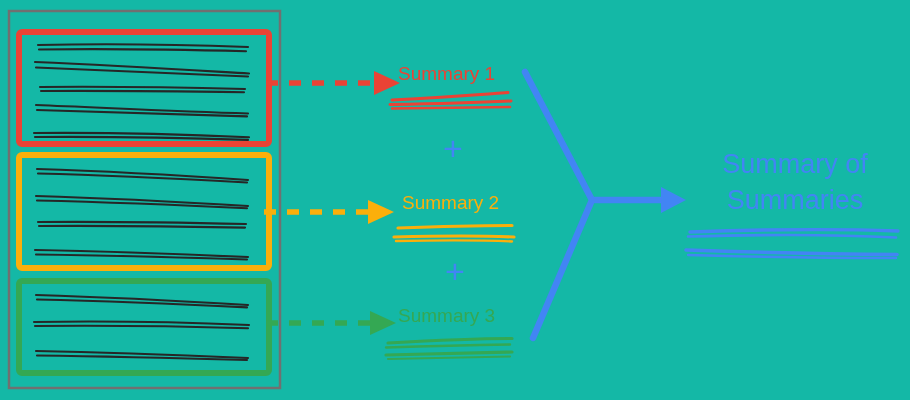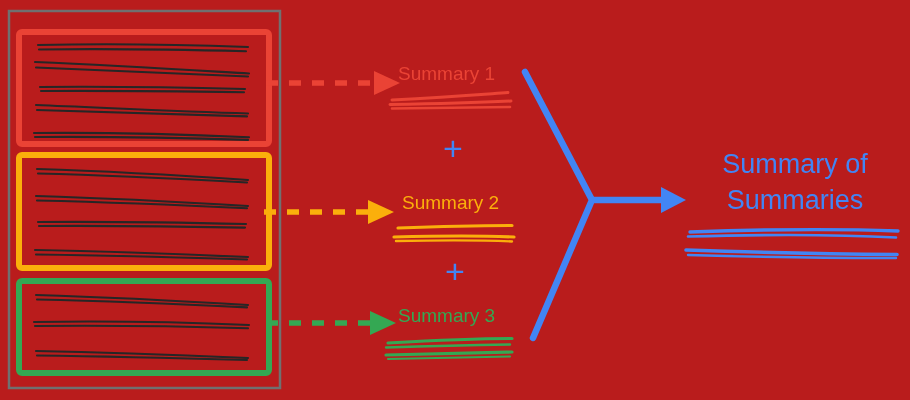--- a/index.html
+++ b/index.html
@@ -10,21 +10,21 @@
   body {
     width: 910px;
     height: 400px;
     overflow: hidden;
     font-family: "Liberation Sans", sans-serif;
   }
   #canvas {
     position: relative;
     width: 910px;
     height: 400px;
-    background: #b91c1c;
+    background: #14b8a6;
   }
   svg.layer {
     position: absolute;
     top: 0;
     left: 0;
     width: 910px;
     height: 400px;
   }
   .label-text {
     font-family: "Liberation Sans", sans-serif;

